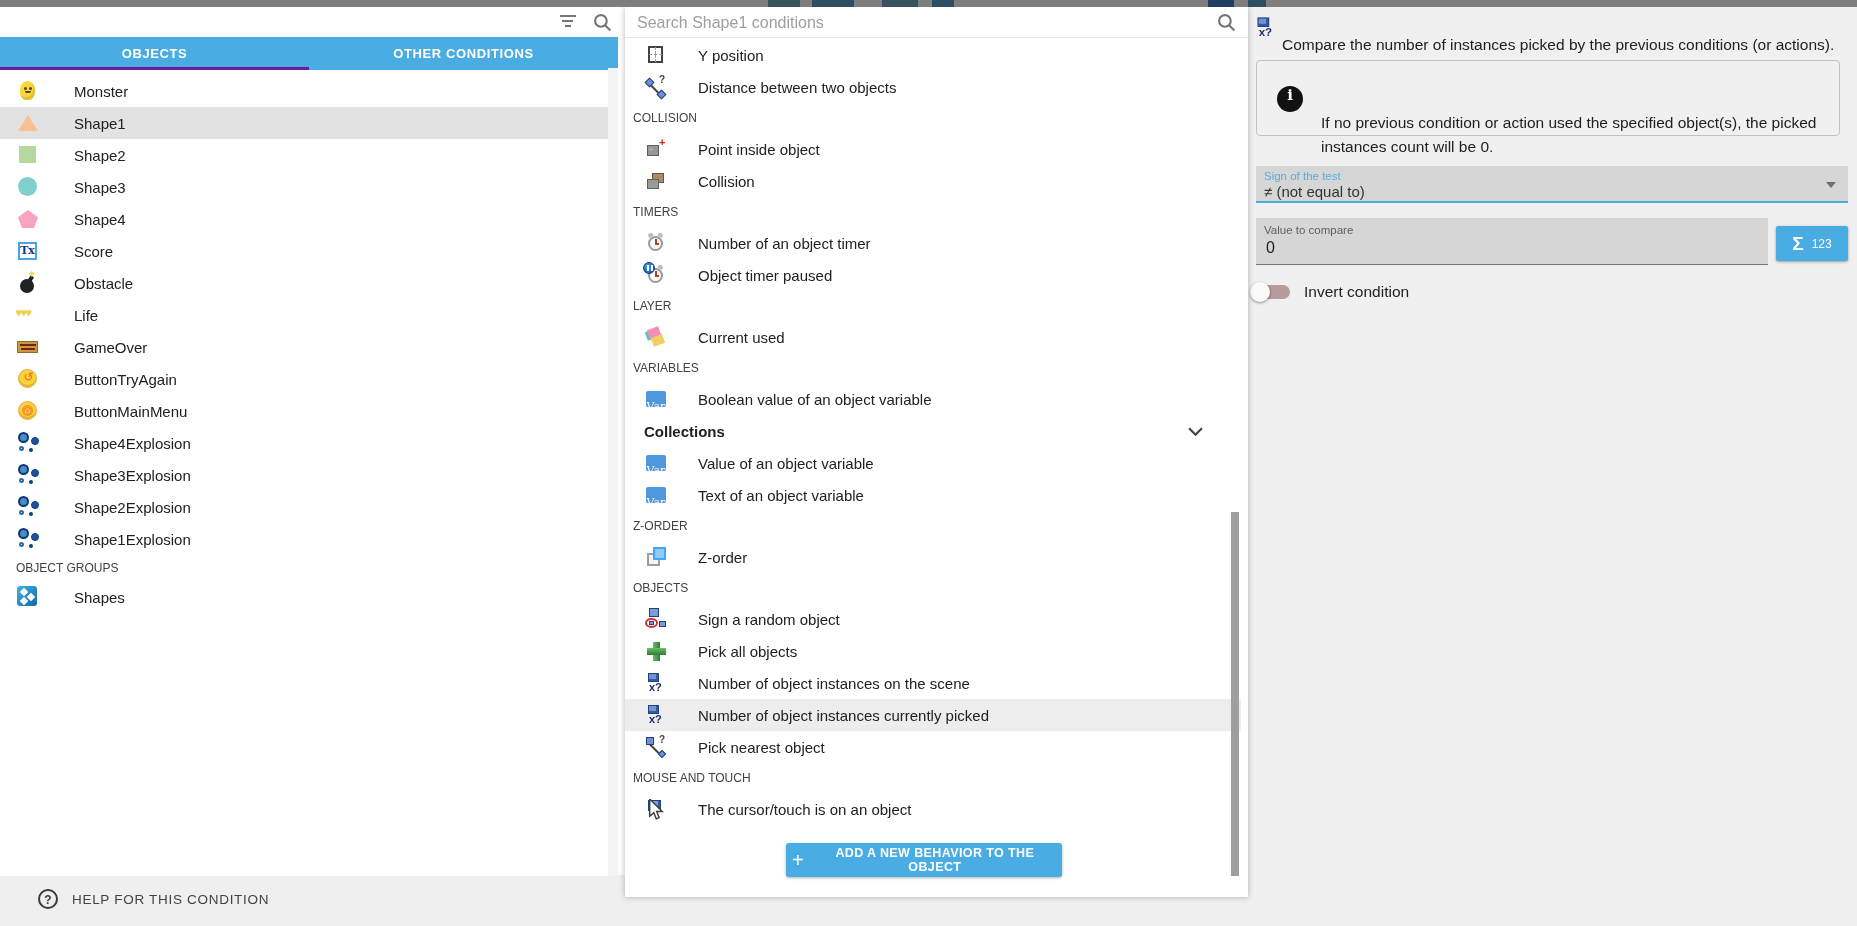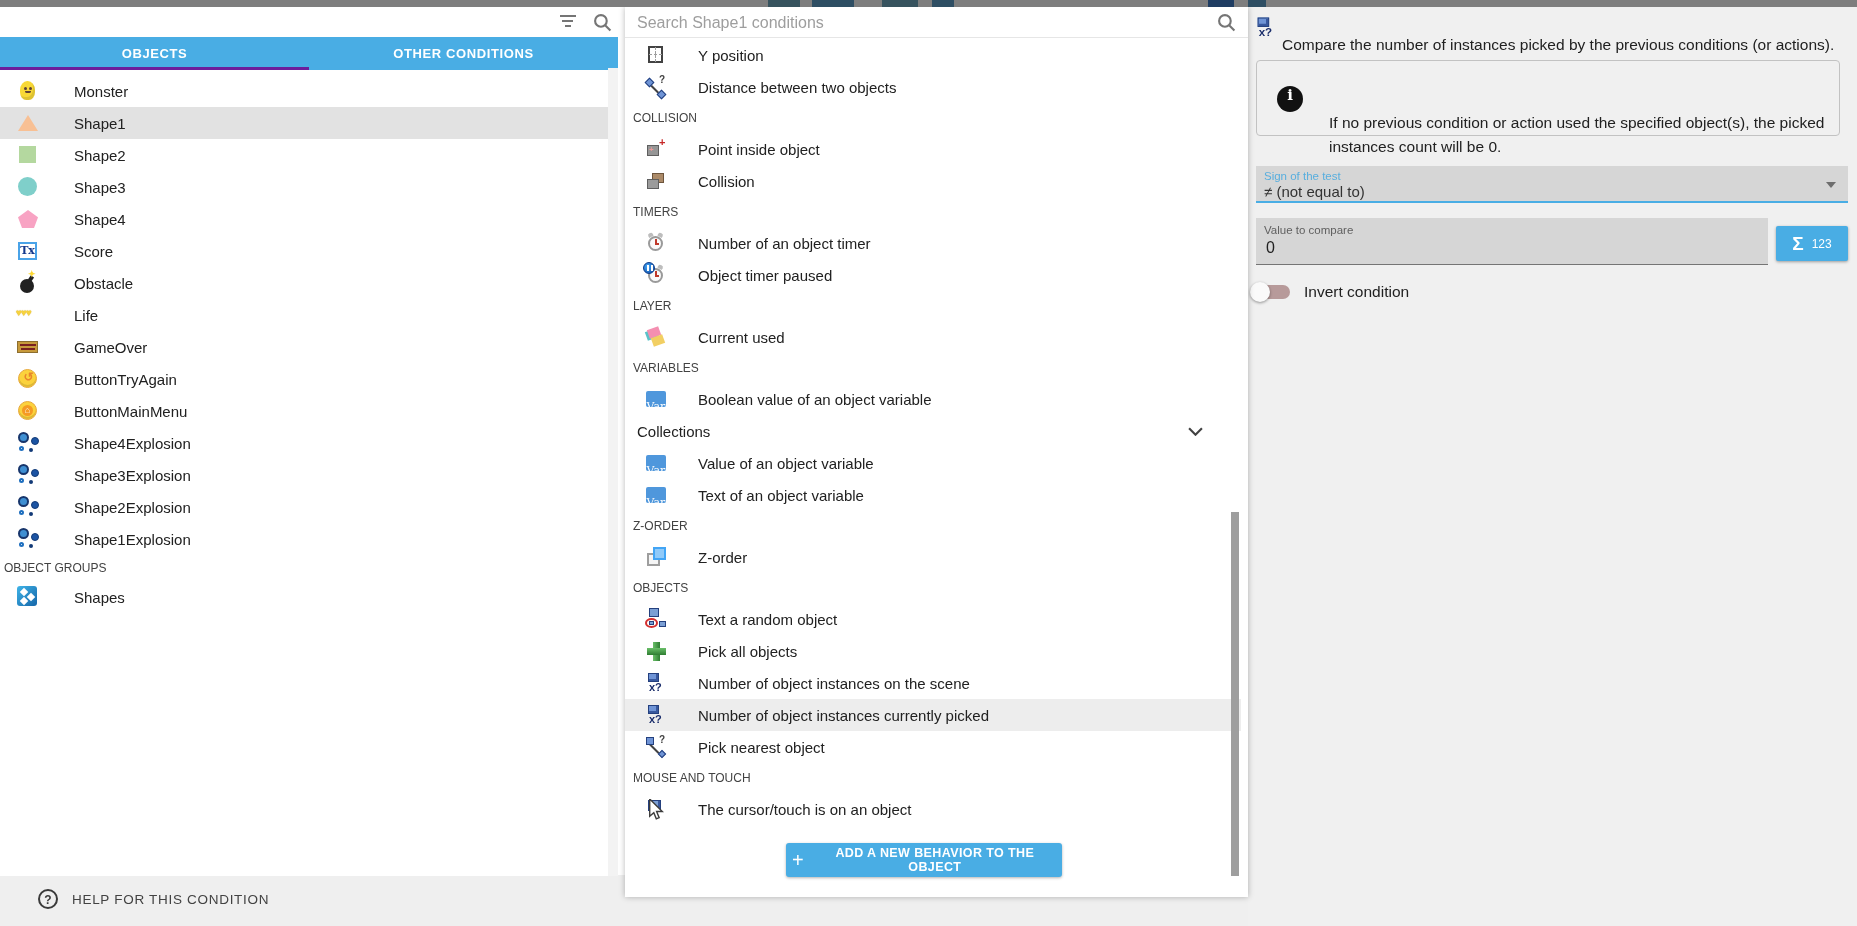--- a/index.html
+++ b/index.html
@@ -27,54 +27,54 @@
   .tab{flex:1;display:flex;align-items:center;justify-content:center;color:#fff;
     font-size:13px;font-weight:bold;letter-spacing:.6px;cursor:pointer;}
   .tab-underline{position:absolute;left:0;bottom:0;width:309px;height:3px;background:#6c1d9c;}
   #obj-list{position:absolute;left:0;top:68px;width:608px;}
   .row{display:flex;align-items:center;height:32px;}
   .obj-row{padding-left:16px;}
   .obj-row .row-label{margin-left:34px;}
   .row-label{font-size:15px;color:#212121;white-space:nowrap;}
   .obj-row.sel{background:#e2e2e2;}
   .lp-group-header{position:absolute;left:0;top:548px;width:608px;height:26px;display:flex;align-items:center;
-    padding-left:4px;font-size:12px;color:#424242;}
+    padding-left:16px;font-size:12px;color:#424242;}
   #group-list{position:absolute;left:0;top:574px;width:608px;}
   .lp-scroll-track{position:absolute;left:608px;top:61px;width:10px;height:808px;background:#f3f3f3;}
 
   
   #middle-panel{left:625px;top:7px;width:623px;height:890px;background:#fff;z-index:3;
     box-shadow:0 0 6px rgba(0,0,0,.28);}
   .mp-search{position:absolute;left:0;top:0;width:623px;height:31px;border-bottom:1px solid #e6e6e6;}
   .mp-search input{position:absolute;left:10px;top:4px;width:560px;height:24px;border:none;outline:none;
     font:16px "Liberation Sans",sans-serif;color:#333;background:transparent;}
   .mp-search input::placeholder{color:#9e9e9e;}
   #cond-list{position:absolute;left:0;top:32px;width:623px;}
   .cond-row{padding-left:19px;width:616px;}
   .cond-row .row-label{margin-left:30px;}
   .cond-row.sel2{background:#ededed;}
   .sect{height:30px;display:flex;align-items:center;padding-left:8px;font-size:12px;color:#424242;width:616px;}
   .group-row{padding-left:12px;position:relative;}
-  .group-row .row-label{margin-left:0;}
+  .group-row .row-label{margin-left:7px;font-weight:bold;}
   .group-row .chev{position:absolute;right:38px;top:12px;}
   .add-behavior{position:absolute;left:161px;top:836px;width:276px;height:34px;background:#49ade4;border:none;
     border-radius:3px;color:#fff;display:flex;align-items:center;justify-content:center;gap:10px;cursor:pointer;
     box-shadow:0 1px 3px rgba(0,0,0,.3);}
   .add-behavior .plus{font-size:20px;font-weight:normal;line-height:20px;}
   .add-behavior .ab-label{font-size:12.5px;font-weight:bold;letter-spacing:.4px;}
   .mp-thumb{position:absolute;left:606px;top:505px;width:8px;height:364px;background:#9e9e9e;}
 
   
   #right-panel{left:1248px;top:7px;width:609px;height:919px;background:#f0f0f0;z-index:2;}
   .rp-desc{position:absolute;left:34px;top:11px;width:566px;font-size:15.5px;color:#212121;line-height:22px;}
   .rp-desc-icon{position:absolute;left:6px;top:9px;transform:scale(1.05);}
   .info-box{position:absolute;left:8px;top:53px;width:584px;height:76px;border:1px solid #c2c2c2;border-radius:4px;}
   .info-circle{position:absolute;left:20px;top:25px;width:26px;height:26px;border-radius:50%;background:#111;
     color:#fff;text-align:center;line-height:26px;font:bold 15px "DejaVu Serif",serif;}
-  .info-text{position:absolute;left:72px;top:14px;width:500px;font-size:15.5px;color:#212121;line-height:24px;margin-top:36px;}
+  .info-text{position:absolute;left:64px;top:14px;width:500px;font-size:15.5px;color:#212121;line-height:24px;margin-top:36px;}
   .sel-field{position:absolute;left:8px;top:159px;width:592px;height:37px;background:#d6d6d6;
     border-bottom:2px solid #49ade4;cursor:pointer;}
   .sel-label{position:absolute;left:8px;top:4px;font-size:11.5px;color:#58aede;}
   .sel-value{position:absolute;left:8px;top:17px;font-size:15px;color:#333;}
   .sel-arrow{position:absolute;right:12px;top:16px;width:0;height:0;border-left:5px solid transparent;
     border-right:5px solid transparent;border-top:6px solid #6e6e6e;}
   .val-field{position:absolute;left:8px;top:211px;width:512px;height:47px;background:#d6d6d6;
     border-bottom:1px solid #757575;}
   .val-label{position:absolute;left:8px;top:6px;font-size:11.5px;color:#5f5f5f;}
   .val-value{position:absolute;left:8px;top:20px;width:490px;font:16px "Liberation Sans",sans-serif;
@@ -481,21 +481,21 @@
         <div class="sect">
           <span>OBJECTS</span>
         </div>
         <div class="row cond-row">
           <span class="icon i-pick-random">
             <i class="s1"></i>
             <i class="oval"></i>
             <i class="s3"></i>
             <i class="s2"></i>
           </span>
-          <span class="row-label">Text a random object</span>
+          <span class="row-label">Sign a random object</span>
         </div>
         <div class="row cond-row">
           <span class="icon i-pick-all">
             <i class="v"></i>
             <i class="h"></i>
           </span>
           <span class="row-label">Pick all objects</span>
         </div>
         <div class="row cond-row">
           <span class="icon i-count">

